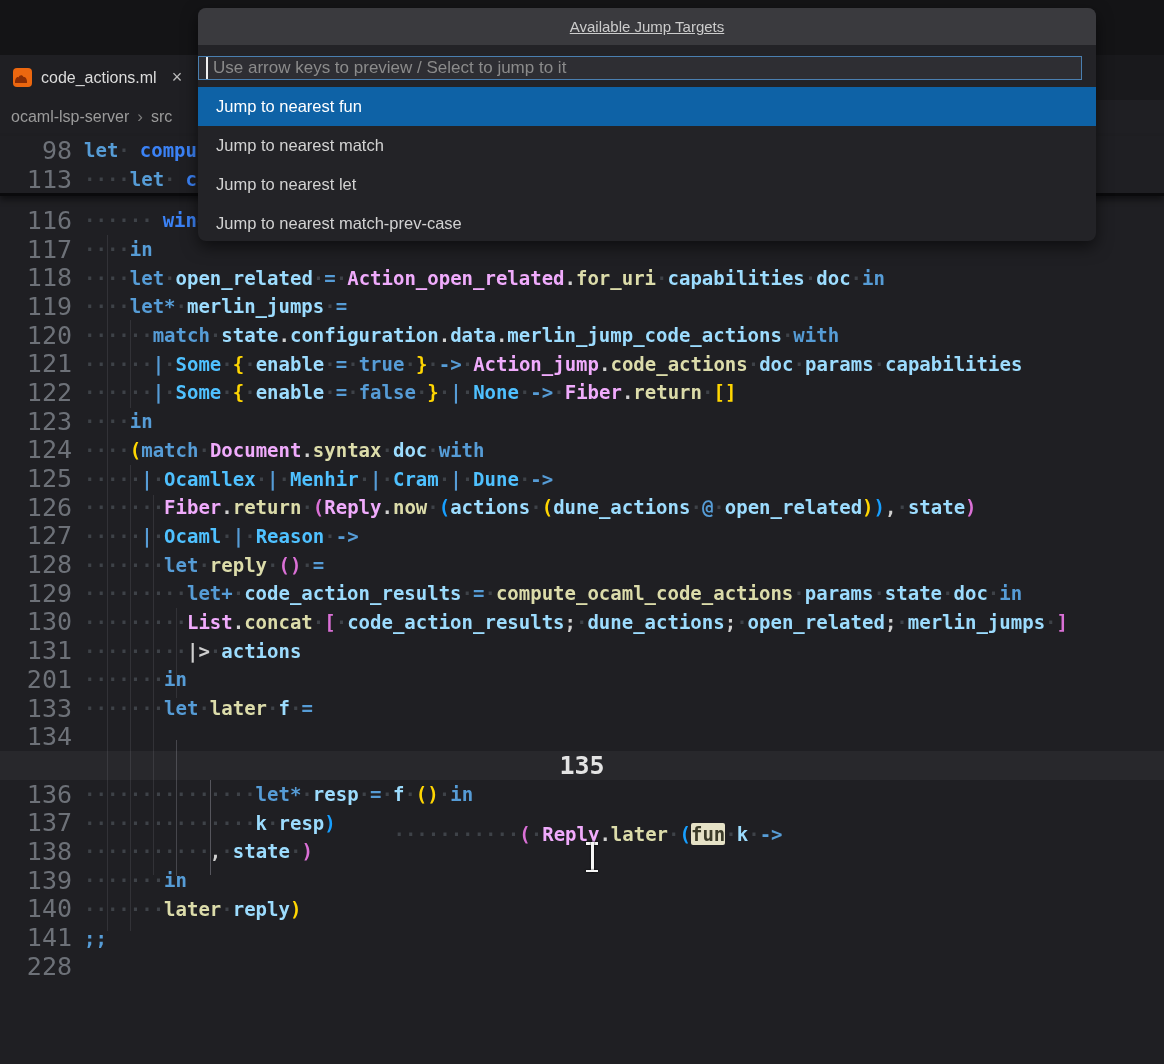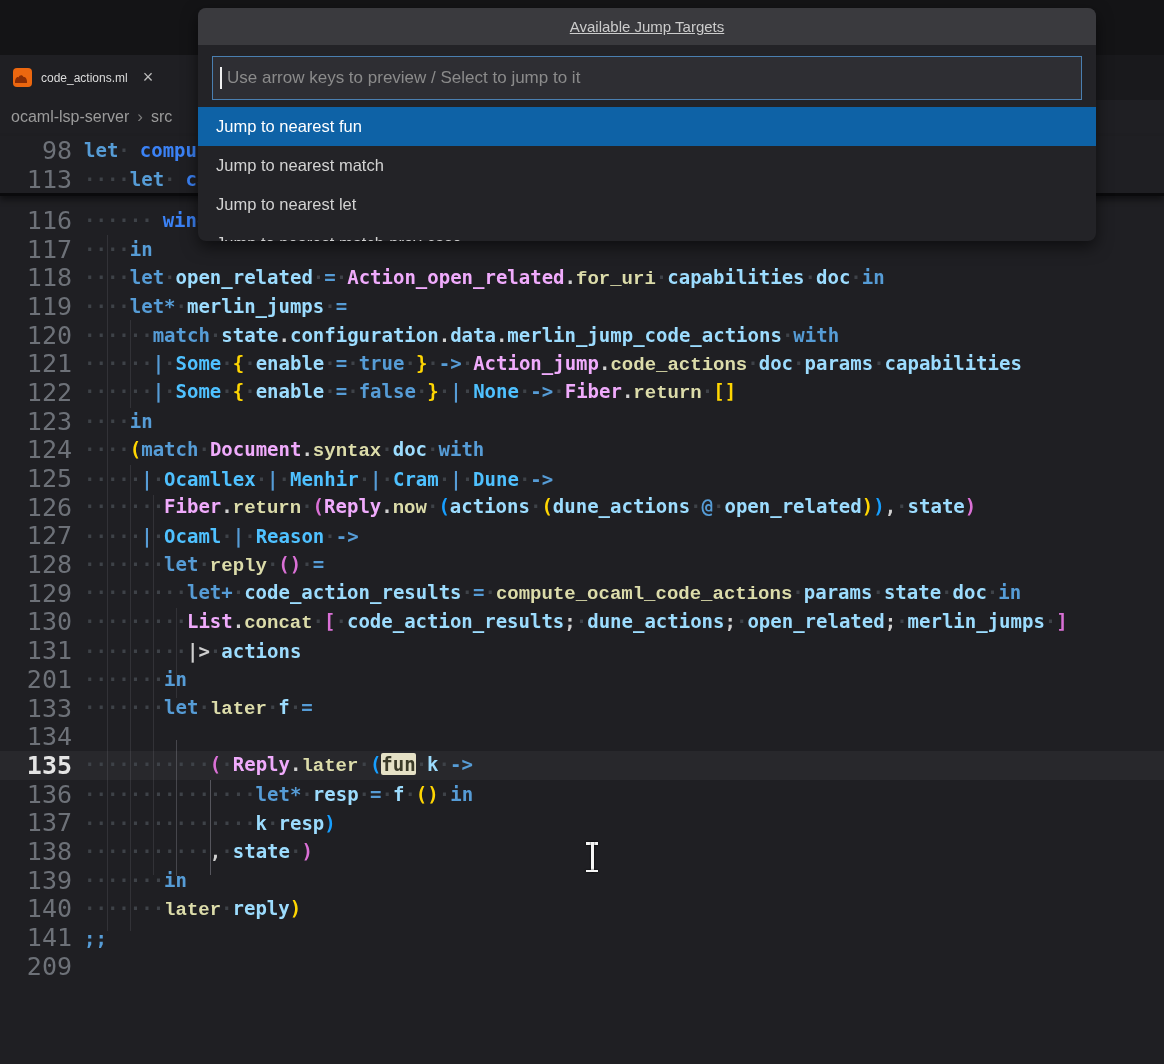--- a/index.html
+++ b/index.html
@@ -5,58 +5,58 @@
   html,body{margin:0;padding:0;}
   body{
     width:1164px;height:1064px;position:relative;overflow:hidden;
     background:#1f1f23;font-family:"Liberation Sans",sans-serif;
   }
   
   .topstrip{position:absolute;left:0;top:0;width:100%;height:55px;background:#141416;}
   .tabbar{position:absolute;left:0;top:55px;width:100%;height:45px;background:#19191c;border-bottom:1px solid #101012;}
   .tab{position:absolute;left:0;top:0;height:45px;width:205px;background:#1f1f23;
        display:flex;align-items:center;gap:9px;padding-left:13px;box-sizing:border-box;}
-  .tab-title{color:#dcdcdc;font-size:12px;}
+  .tab-title{color:#dcdcdc;font-size:16px;}
   .tab-close{color:#bcbcbc;font-size:18px;margin-left:6px;cursor:pointer;}
   .ocaml-icon{width:19px;height:19px;border-radius:4px;background:#ec670f;position:relative;flex:0 0 19px;}
   .ocaml-icon svg{position:absolute;left:0;top:0;}
   .breadcrumbs{position:absolute;left:0;top:100px;width:100%;height:34px;background:#1f1f23;
        display:flex;align-items:center;gap:8px;padding-left:11px;box-sizing:border-box;
        color:#9b9b9b;font-size:16px;}
   .crumb-sep{color:#7d7d7d;font-size:17px;}
   
   .code-font{font-family:"DejaVu Sans Mono","Liberation Mono",monospace;font-size:19px;font-weight:bold;}
   .editor-lines{position:absolute;left:0;top:206px;width:100%;z-index:1;}
   .sticky{position:absolute;left:0;top:136px;width:100%;z-index:5;background:#1f1f23;
           border-bottom:3px solid #0a0a0c;box-shadow:0 4px 6px rgba(0,0,0,.45);}
   .line{display:flex;height:28.7px;align-items:center;}
-  .line.cur{background:rgba(255,255,255,.045);}
+  .line.cur{background:rgba(255,255,255,.045);flex-direction:column;}
   .ln{flex:0 0 72px;text-align:right;color:#6d7178;font-weight:normal;
       font-family:"DejaVu Sans Mono","Liberation Mono",monospace;font-size:25px;}
   .cur .ln{color:#e4e4e4;font-weight:bold;}
   .codetext{padding-left:12px;white-space:pre;color:#d4d4d4;}
   .ws{color:#3e4248;}
   .tk-kw{color:#569cd6;}
   .tk-var{color:#9cdcfe;}
-  .tk-fn{color:#dcdcaa;font-family:Liberation Mono, monospace;}
+  .tk-fn{color:#dcdcaa;}
   .tk-mod{color:#f0abfc;}
   .tk-ctor{color:#4fc1ff;}
   .tk-b1{color:#ffd602;}
   .tk-b2{color:#da70d6;}
   .tk-b3{color:#179fff;}
   .tk-pun{color:#cfcfcf;}
   .tk-fg{color:#3b82f6;margin-left:10px;}
   .tk-hl{background:#e5e1c6;color:#3a3a28;border-radius:2px;}
   .guide{position:absolute;width:1px;background:#323237;z-index:0;}
   
   .qp{position:absolute;left:198px;top:8px;width:898px;height:233px;z-index:30;
       background:#232327;border-radius:8px;box-shadow:0 6px 16px rgba(0,0,0,.55);overflow:hidden;}
   .qp-title{height:37px;background:#3a3a3e;color:#cccccc;font-size:15px;
       display:flex;align-items:center;justify-content:center;text-decoration:underline;}
-  .qp-inputwrap{margin:11px 14px 7px 14px;height:44px;background:#2e2e33;
+  .qp-inputwrap{margin:11px 14px 7px 0;height:24px;background:#2e2e33;
       border:1px solid #4a7fb0;display:flex;align-items:center;padding-left:7px;box-sizing:border-box;}
   .qp-caret{width:2px;height:22px;background:#f0f0f0;margin-right:3px;}
   .qp-input{flex:1;background:transparent;border:none;outline:none;color:#dddddd;font-size:17px;
       font-family:"Liberation Sans",sans-serif;}
   .qp-input::placeholder{color:#8b8b8b;}
   .qp-list{margin-top:3px;}
   .qp-row{height:39px;display:flex;align-items:center;padding-left:18px;
       color:#d2d2d2;font-size:16.5px;cursor:pointer;}
   .qp-row.sel{background:#0e62a6;color:#ffffff;}
   
@@ -186,21 +186,21 @@
     </div>
     <div class="line">
       <span class="ln">140</span>
       <span class="codetext"><span class="ws">·······</span><span class="tk-fn">later</span><span class="ws">·</span><span class="tk-var">reply</span><span class="tk-b1">)</span></span>
     </div>
     <div class="line">
       <span class="ln">141</span>
       <span class="codetext"><span class="tk-kw">;;</span></span>
     </div>
     <div class="line">
-      <span class="ln">209</span>
+      <span class="ln">228</span>
       <span class="codetext"></span>
     </div>
   </div>
 
 <div class="guide" style="left:107px;top:235px;height:696px;"></div>
 <div class="guide" style="left:130px;top:320px;height:88px;"></div>
 <div class="guide" style="left:130px;top:465px;height:466px;"></div>
 <div class="guide" style="left:153px;top:495px;height:380px;"></div>
 <div class="guide" style="left:176px;top:608px;height:90px;"></div>
 <div class="guide" style="left:176px;top:740px;height:136px;background:#46464c;"></div>

